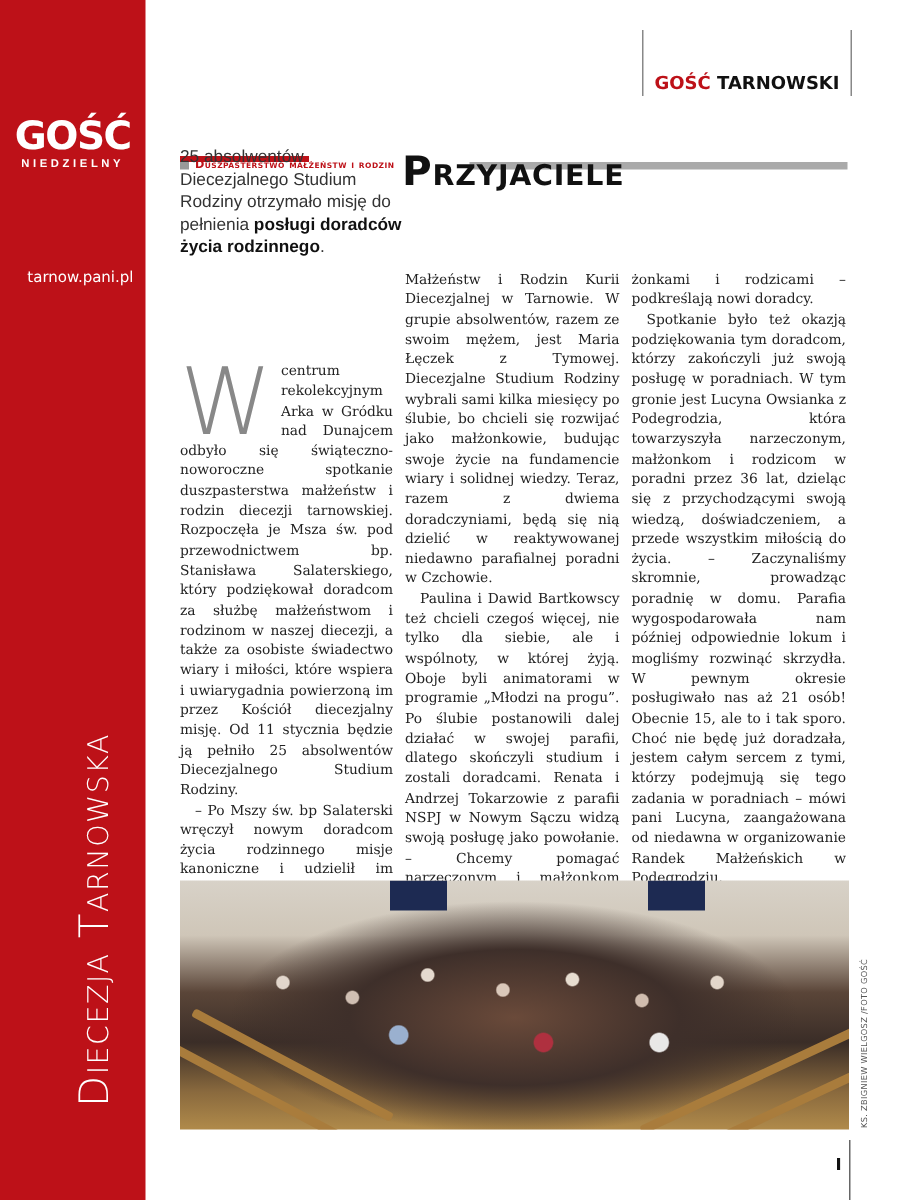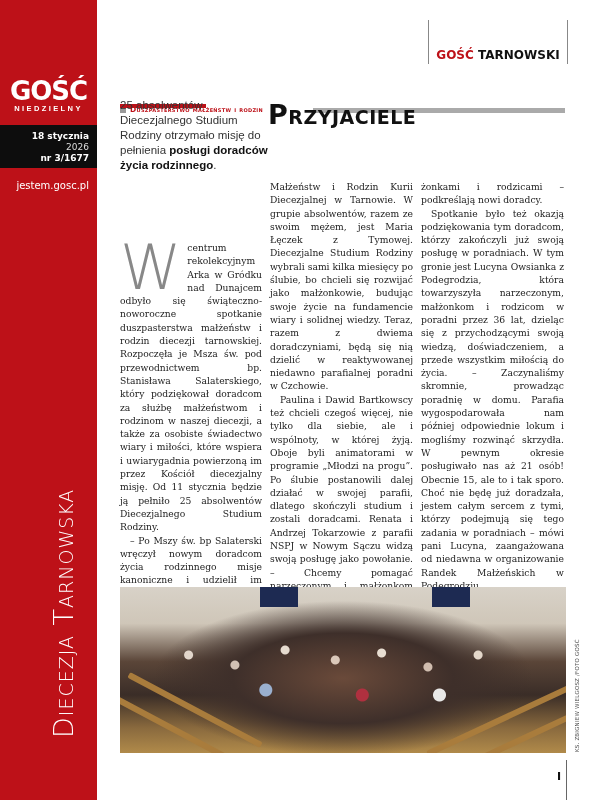--- a/index.html
+++ b/index.html
@@ -128,26 +128,21 @@
   .page-rule { position: absolute; left: 566px; top: 760px; width: 1px; height: 40px; background: #666; }
 </style>
 </head>
 <body>
 
 <div class="sidebar">
   <div class="logo-block">
     <div class="logo-main">GOŚĆ</div>
     <div class="logo-sub">NIEDZIELNY</div>
   </div>
-  <div class="date-box">
-    <div class="d1">18 stycznia</div>
-    <div class="d2">2026</div>
-    <div class="d3">nr 3/1677</div>
-  </div>
-  <div class="site-url">jestem.gosc.pl</div>
+  <div class="site-url">tarnow.pani.pl</div>
   <div class="vertical-title">Diecezja Tarnowska</div>
 </div>
 
 <div class="header-brand">
   <div class="brand-text">
     <span class="brand-gosc">GOŚĆ</span>
     <span class="brand-tarn">TARNOWSKI</span>
   </div>
 </div>
 

